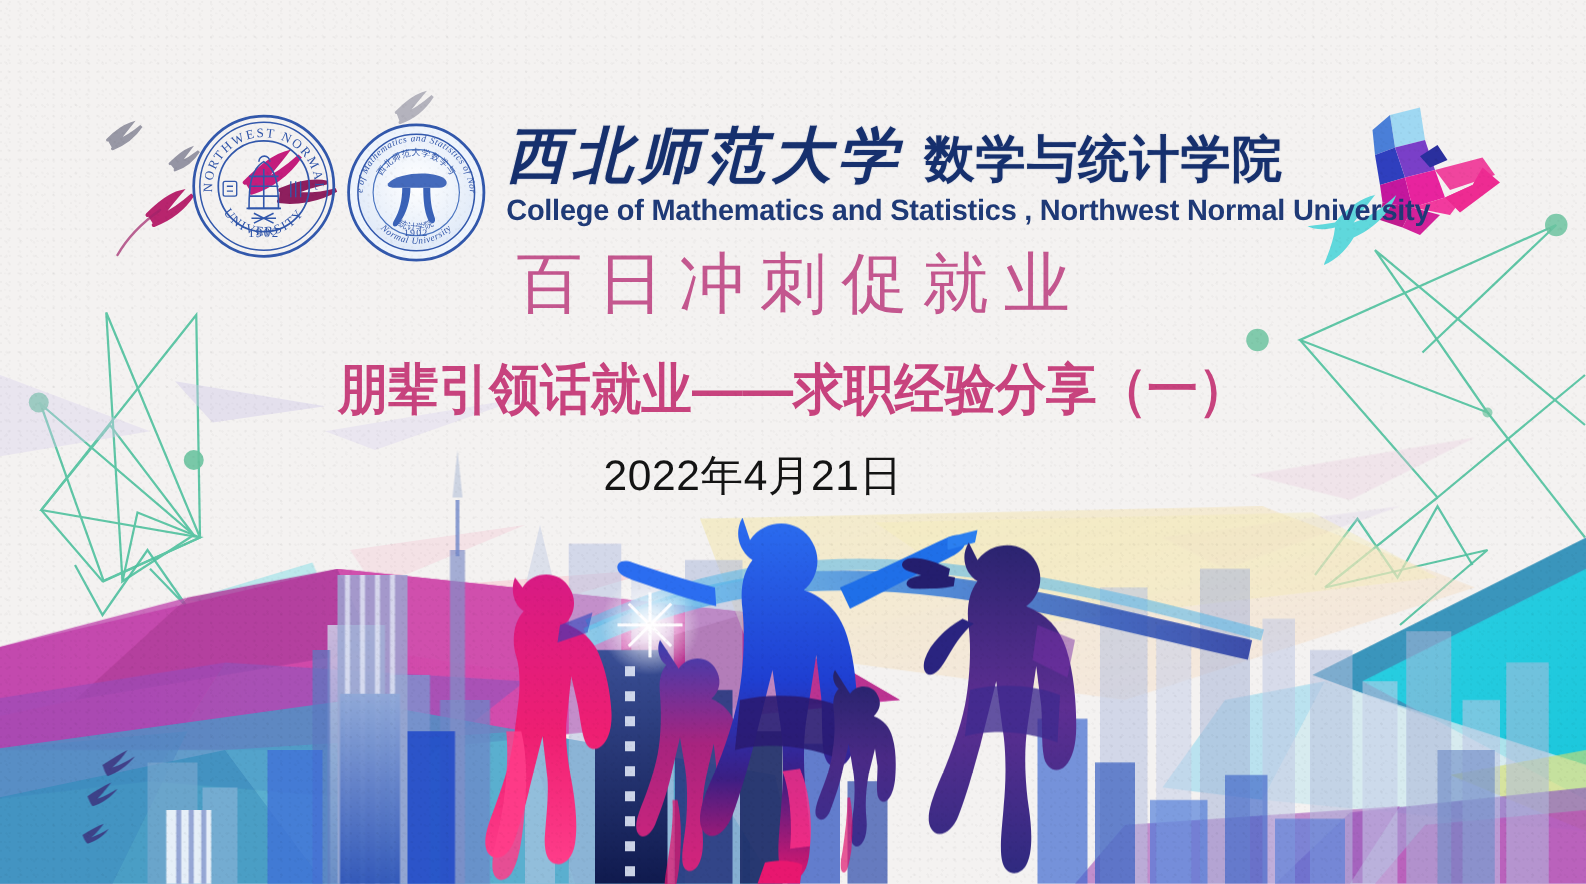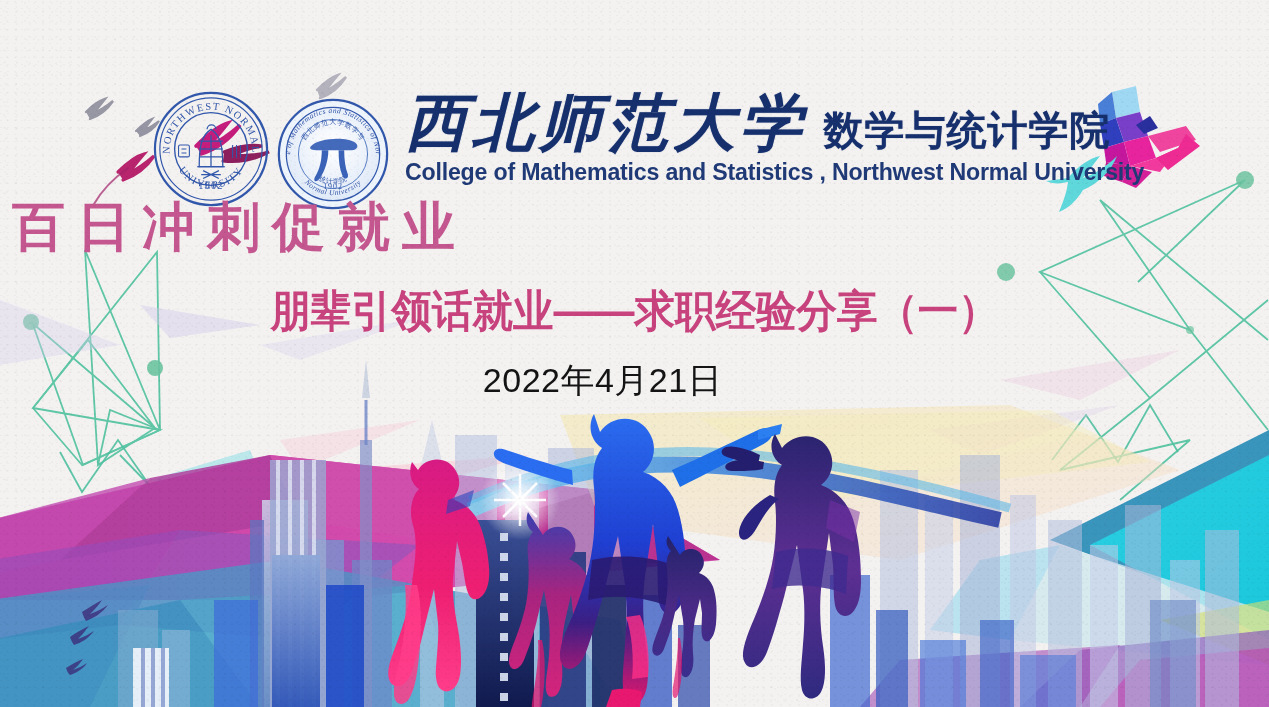--- a/index.html
+++ b/index.html
@@ -27,32 +27,32 @@
   #seal1{left:152px;top:50px;width:118px;height:118px;}
   #seal2{left:277px;top:58px;width:112px;height:112px;}
   #wordmark{position:absolute;left:405px;top:52px;width:710px;}
   #cn-name{
     font-family:"Liberation Serif","DejaVu Serif",serif;
     font-size:58px;line-height:1.02;color:#16306e;font-weight:700;
     letter-spacing:2px;white-space:nowrap;
     font-style:italic;
     text-shadow:0 0 1px rgba(22,48,110,.5);
   }
-  #cn-name .cn-cal{font-size:62px;letter-spacing:5px;}
+  #cn-name .cn-cal{font-size:48px;letter-spacing:5px;}
   #cn-name .cn-blk{font-size:40px;letter-spacing:1px;font-style:normal;font-weight:700;}
   #en-name{
     margin-top:4px;font-size:23.5px;color:#1f3a77;font-weight:600;
     letter-spacing:-.2px;white-space:nowrap;
     transform:scaleX(.985);transform-origin:left center;
   }
   
   #main-title{
-    position:absolute;left:0;top:192px;width:1269px;text-align:left;z-index:32;
+    position:absolute;left:0;top:192px;width:1269px;text-align:center;z-index:32;
     font-family:"Liberation Serif","DejaVu Serif",serif;
-    font-size:53px;font-weight:700;color:#c4578f;letter-spacing:12px;
+    font-size:53px;font-weight:400;color:#c4578f;letter-spacing:12px;
     text-indent:12px;
   }
   #sub-title{
     position:absolute;left:0;top:282px;width:1269px;text-align:center;z-index:32;
     font-family:"Liberation Sans","DejaVu Sans",sans-serif;
     font-size:44px;font-weight:700;color:#c8437e;letter-spacing:0px;
     transform:scaleX(.92);transform-origin:center center;
   }
   #date-line{
     position:absolute;left:0;top:358px;width:1205px;text-align:center;z-index:32;

